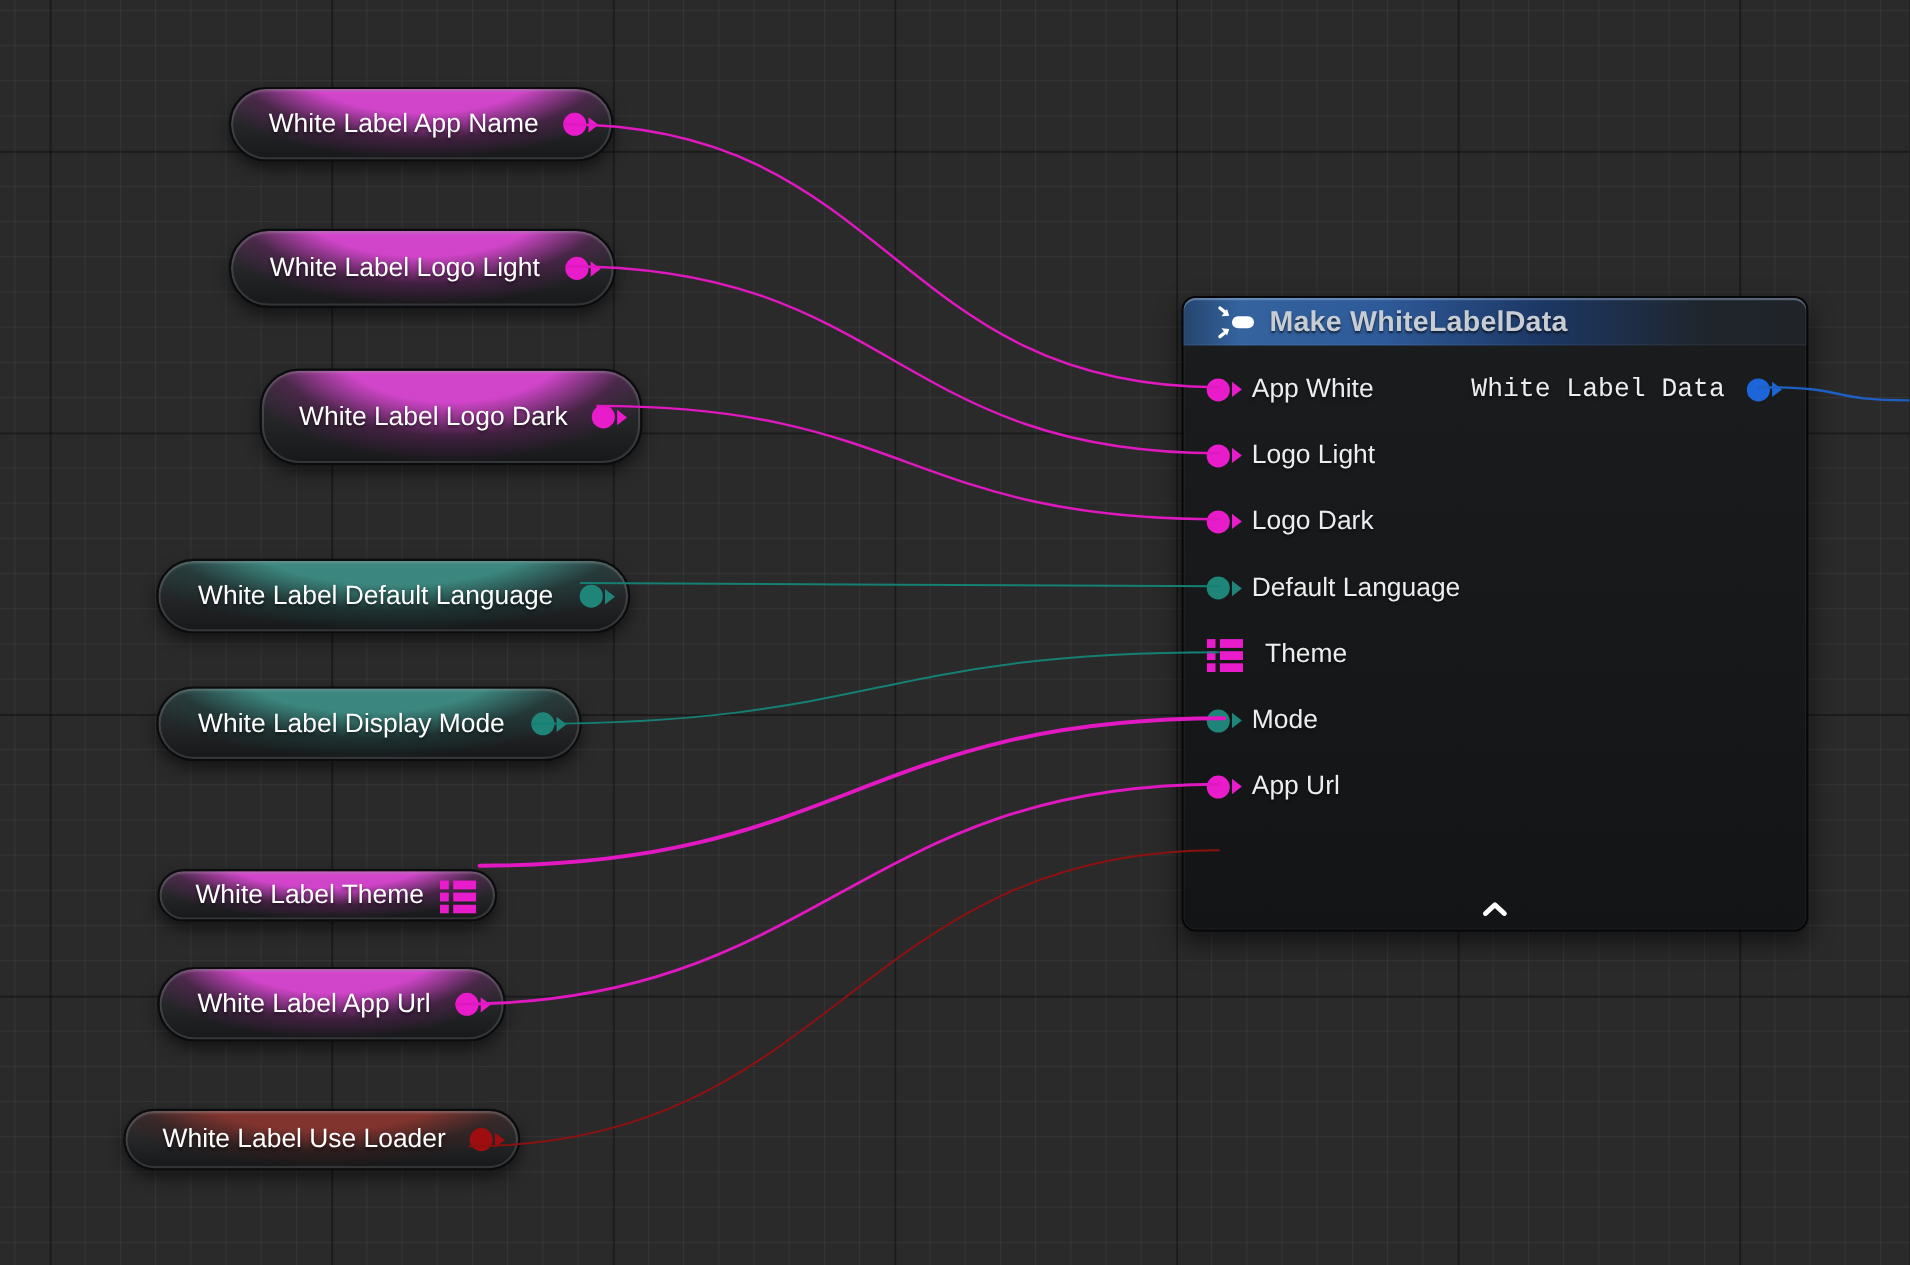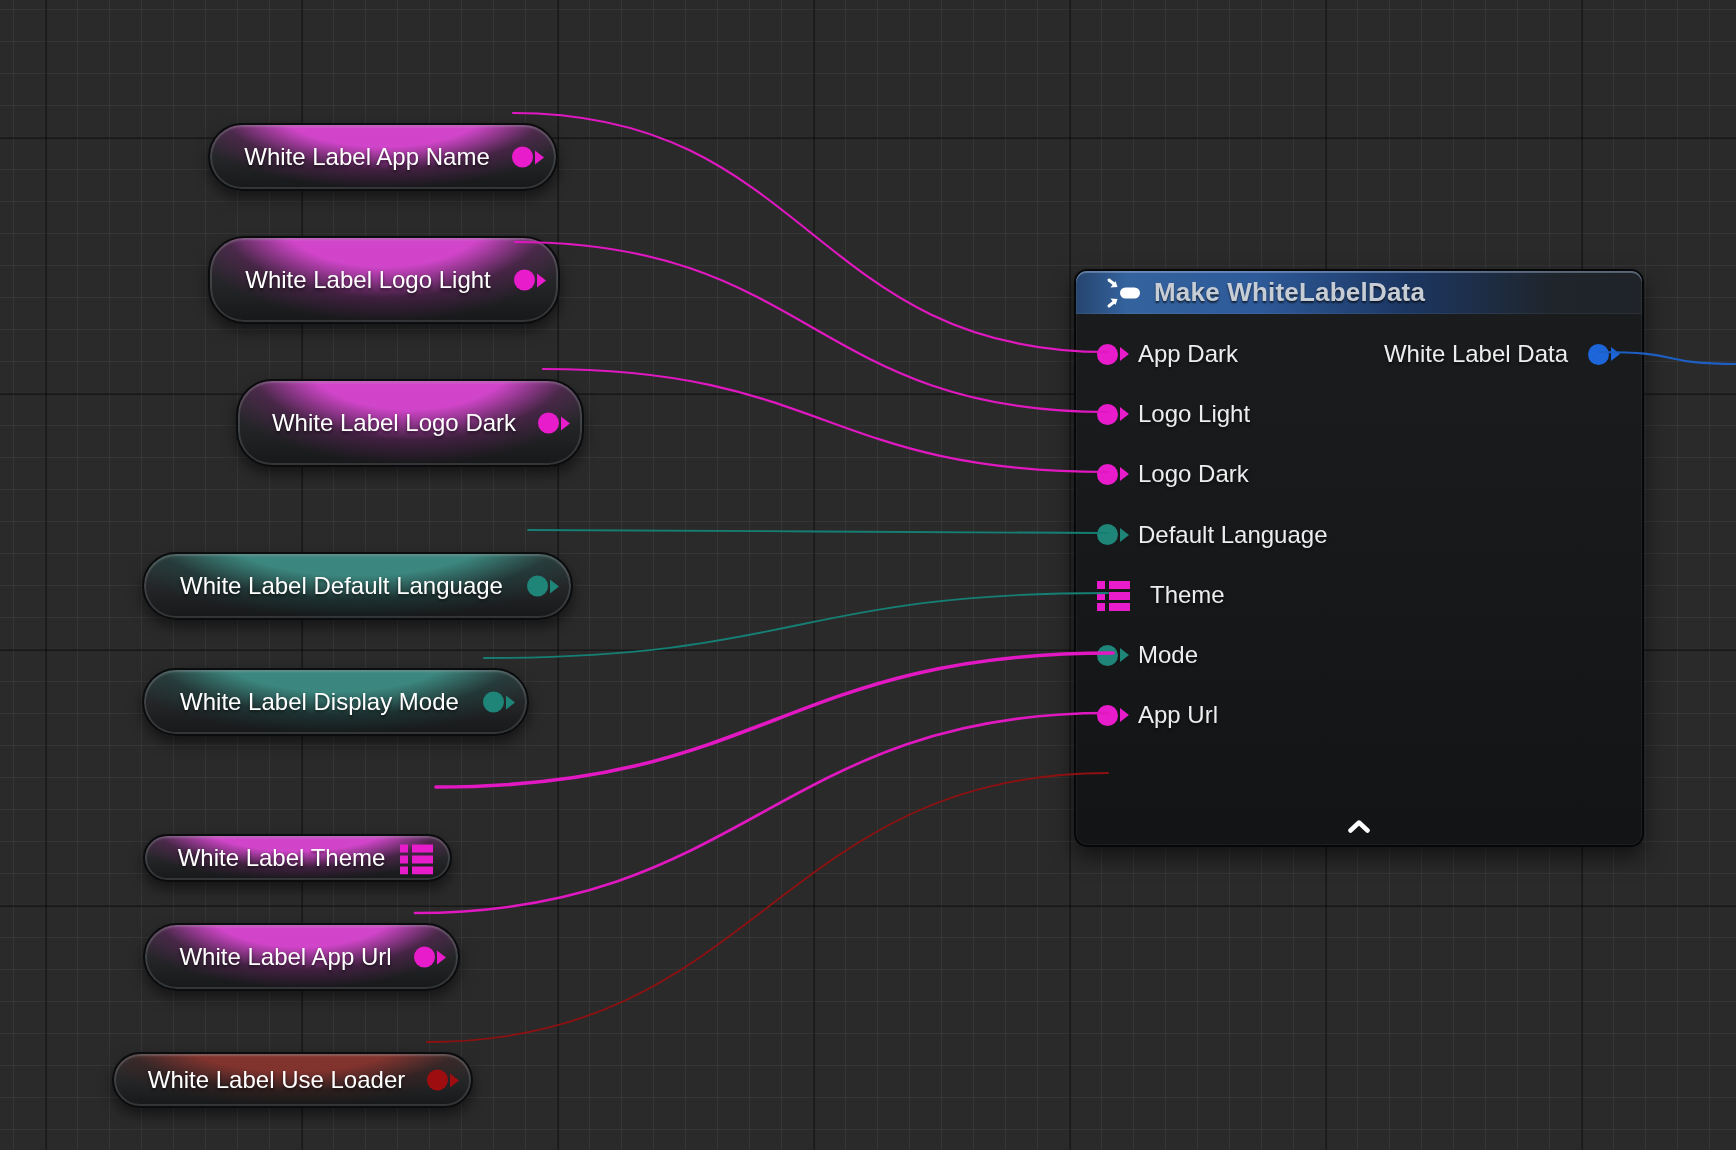--- a/index.html
+++ b/index.html
@@ -24,21 +24,20 @@
     position:absolute;z-index:2;
     display:flex;align-items:center;
     padding:0 62px 0 30px;
     border:2px solid #0b0c0d;border-radius:36px;
     background-image:
       radial-gradient(78% 165% at 50% -32%, var(--glow) 40%, var(--glow2) 62%, rgba(0,0,0,0) 80%),
       linear-gradient(180deg,#313335 0%,#242628 50%,#161819 100%);
     box-shadow: inset 0 0 0 2px rgba(130,134,140,0.26),
                 inset 0 2px 3px rgba(255,255,255,0.12),
                 0 7px 14px rgba(0,0,0,0.5);
-    margin-top: 44px;
   }
   .glabel{
     flex:1;text-align:center;
     font-size:24px;color:#ffffff;white-space:nowrap;
     text-shadow:0 2px 3px rgba(0,0,0,0.55);
   }
   
   .pc{
     width:21px;height:21px;border-radius:50%;
     background:var(--pc);position:relative;flex:0 0 auto;
@@ -68,21 +67,21 @@
   }
   .mtitle{
     font-size:26px;font-weight:bold;color:#c7cdd5;white-space:nowrap;
     text-shadow:0 2px 2px rgba(0,0,0,0.65);letter-spacing:0.2px;
   }
   .micon{line-height:0;flex:0 0 auto;}
   .pins{position:absolute;left:0;right:0;top:53px;}
   .prow{height:60.2px;display:flex;align-items:center;padding:0 21px;}
   .pin-cell{display:flex;align-items:center;}
   .pin-cell .plabel{margin-left:20px;}
-  .pin-cell.out{margin-left:auto;margin-right:12px;}
+  .pin-cell.out{margin-left:auto;margin-right:12px;font-family:Liberation Mono, monospace;}
   .pin-cell.out .plabel{margin-left:0;margin-right:20px;}
   .plabel{
     font-size:24px;color:#ededed;white-space:nowrap;
     text-shadow:0 2px 3px rgba(0,0,0,0.55);
   }
   .chev{
     position:absolute;bottom:10px;left:50%;transform:translateX(-50%);
     background:none;border:none;padding:2px 6px;cursor:pointer;line-height:0;
   }
 </style>
@@ -98,21 +97,21 @@
       <path d="M484,658 C796,658 796,593 1108,593" fill="none" stroke="#157f74" stroke-width="1.8" stroke-linecap="round"></path>
       <path d="M436,787 C766,787 783,653 1113,653" fill="none" stroke="#e219c3" stroke-width="3.6" stroke-linecap="round"></path>
       <path d="M415,913 C745,913 778,713 1108,713" fill="none" stroke="#df18c0" stroke-width="2.6" stroke-linecap="round"></path>
       <path d="M427,1042 C757,1042 778,773 1108,773" fill="none" stroke="#8e1111" stroke-width="1.8" stroke-linecap="round"></path>
       <path d="M1599,352 C1689,352 1652,364 1742,364" fill="none" stroke="#1d5fc2" stroke-width="2.2" stroke-linecap="round"></path>
     </svg>
     <div class="getter" style="left: 208px; top: 79px; width: 350px; height: 68px; --glow: rgba(218,70,210,0.95); --glow2: rgba(120,30,112,0.38);">
       <span class="glabel">White Label App Name</span>
       <span class="pc" style="--pc: #e81ccb;"></span>
     </div>
-    <div class="getter" style="left: 208px; top: 192px; width: 352px; height: 88px; --glow: rgba(218,70,210,0.95); --glow2: rgba(120,30,112,0.38);">
+    <div class="getter" style="left: 208px; top: 208px; width: 352px; height: 72px; --glow: rgba(218,70,210,0.95); --glow2: rgba(120,30,112,0.38);">
       <span class="glabel">White Label Logo Light</span>
       <span class="pc" style="--pc: #e81ccb;"></span>
     </div>
     <div class="getter" style="left: 236px; top: 335px; width: 348px; height: 88px; --glow: rgba(218,70,210,0.95); --glow2: rgba(120,30,112,0.38);">
       <span class="glabel">White Label Logo Dark</span>
       <span class="pc" style="--pc: #e81ccb;"></span>
     </div>
     <div class="getter" style="left: 142px; top: 508px; width: 431px; height: 68px; --glow: rgba(62,150,140,0.85); --glow2: rgba(25,85,80,0.32);">
       <span class="glabel">White Label Default Language</span>
       <span class="pc" style="--pc: #1f8579;"></span>
@@ -148,21 +147,21 @@
             <path d="M11.5 10 L4.5 10.5 L9.5 4 Z" fill="#fff"></path>
             <path d="M3 29 L8 25" stroke="#fff" stroke-width="3" stroke-linecap="round"></path>
             <path d="M11.5 22 L4.5 21.5 L9.5 28 Z" fill="#fff"></path>
           </svg></span>
         <span class="mtitle">Make WhiteLabelData</span>
       </div>
       <div class="pins">
         <div class="prow">
           <span class="pin-cell">
             <span class="pc" style="--pc: #e81ccb;"></span>
-            <span class="plabel">App Dark</span>
+            <span class="plabel">App White</span>
           </span>
           <span class="pin-cell out">
             <span class="plabel">White Label Data</span>
             <span class="pc" style="--pc: #1c66d9;"></span>
           </span>
         </div>
         <div class="prow">
           <span class="pin-cell">
             <span class="pc" style="--pc: #e81ccb;"></span>
             <span class="plabel">Logo Light</span>

